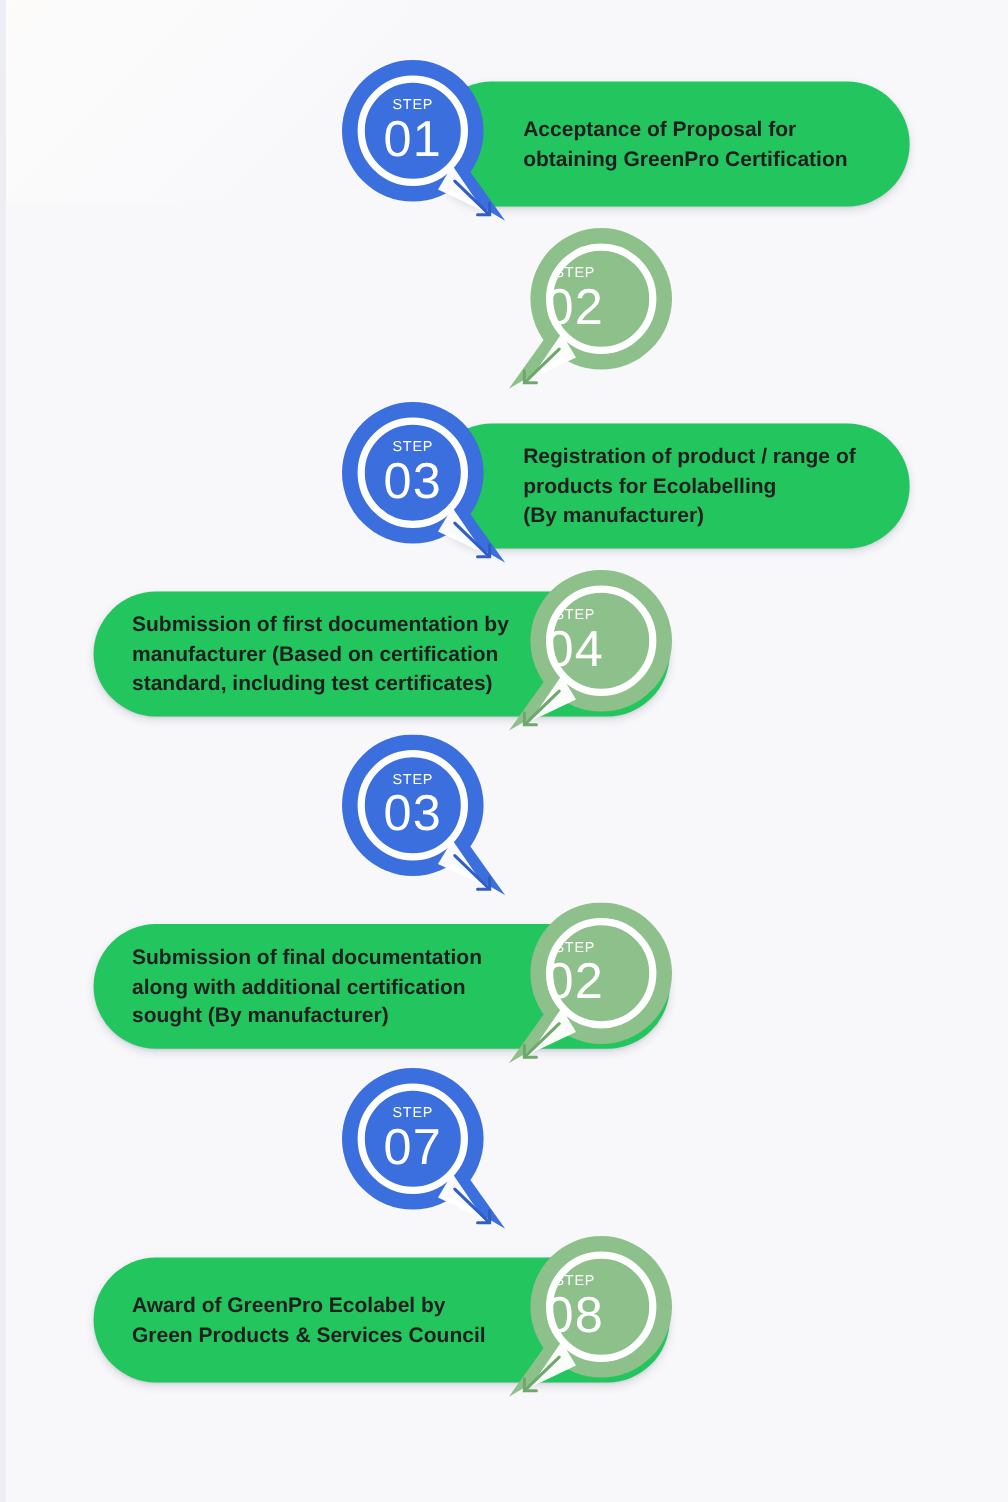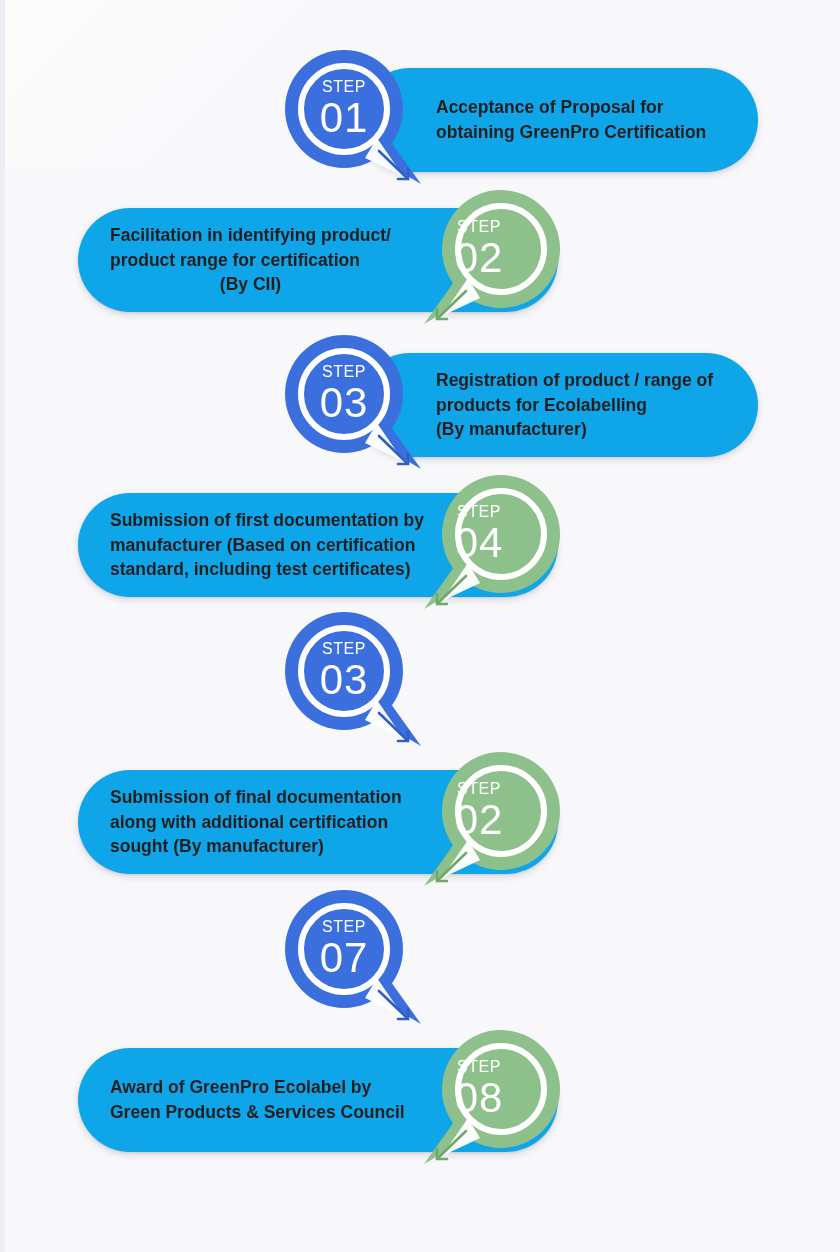--- a/index.html
+++ b/index.html
@@ -61,38 +61,38 @@
     width: 118px;
     height: 118px;
     display: flex;
     flex-direction: column;
     align-items: center;
     justify-content: center;
     color: #ffffff;
     pointer-events: none;
   }
   .step-word {
-    font-size: 16px;
+    font-size: 12px;
     letter-spacing: 0.6px;
     font-weight: 400;
     line-height: 1;
     margin-bottom: 2px;
     text-align: right;
   }
   .step-num {
     font-size: 42px;
     font-weight: 400;
     line-height: 1;
     letter-spacing: 1px;
   }
 
   
   .pill {
     position: absolute;
-    background: #0ea5e9;
+    background: #22c55e;
     border-radius: 52px;
     box-shadow: 0 3px 7px rgba(60,60,90,0.17), 0 1px 2px rgba(60,60,90,0.10);
     display: flex;
     align-items: center;
     height: 104px;
   }
   .pill-text {
     font-size: 17.5px;
     font-weight: bold;
     color: #231f20;
@@ -141,24 +141,20 @@
             </g>
           </g>
         </svg>
         <div class="badge-text">
           <div class="step-word">STEP</div>
           <div class="step-num">01</div>
         </div>
       </div>
     </div>
     <div class="step green" style="top: 190px;">
-      <div class="pill">
-        <div class="pill-text center-last"><span style="display: block;">Facilitation in identifying  product/
-product range for certification</span><span class="last-line">(By CII)</span></div>
-      </div>
       <div class="badge">
         <svg viewBox="0 0 140 140" xmlns="http://www.w3.org/2000/svg">
           <g transform="translate(140,0) scale(-1,1)">
             <g>
               <path d="M59 0 A59 59 0 1 0 59 118 A59 59 0 0 0 59 0 Z" fill="#8dc08a"></path>
               <path d="M96 78 L136 134 L78 100 Z" fill="#8dc08a"></path>
               <circle cx="59" cy="59" r="43" fill="none" stroke="#ffffff" stroke-width="6"></circle>
               <path d="M92 88 L118 126 L80 108 Z" fill="#ffffff" opacity="0.97"></path>
               <g stroke="#6fa86c" stroke-width="2.6" fill="none" stroke-linecap="round">
                 <line x1="94" y1="101" x2="122" y2="128"></line>

